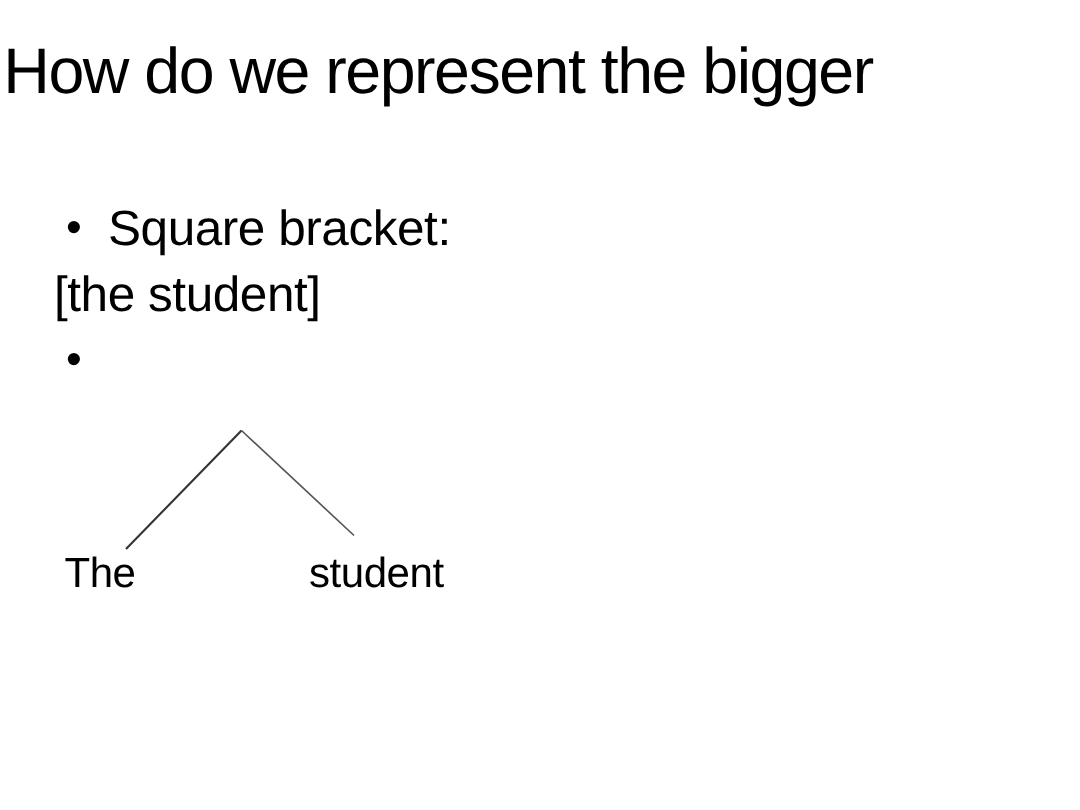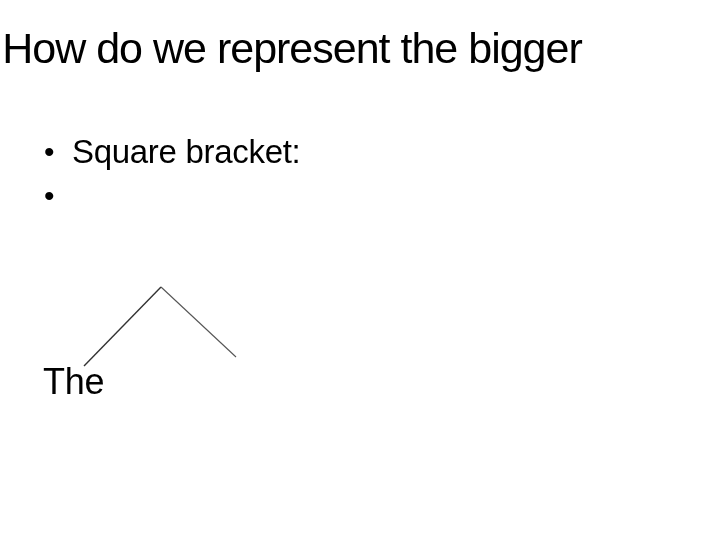--- a/index.html
+++ b/index.html
@@ -63,21 +63,21 @@
     position: absolute;
     left: 0;
     top: 0;
     width: 720px;
     height: 540px;
     pointer-events: none;
   }
   .leaf {
     position: absolute;
     top: 360px;
-    font-size: 36px;
+    font-size: 28px;
     line-height: 44px;
     letter-spacing: -0.3px;
     white-space: nowrap;
     color: #000000;
   }
   .leaf.left  { left: 43px; }
   .leaf.right { left: 206px; }
 </style>
 </head>
 <body>
@@ -86,25 +86,29 @@
 
   <div class="title">
     <div>How do we represent the bigger</div>
   </div>
 
   <div class="body-text">
     <div class="body-line">
       <span class="marker">•</span>
       <span class="txt">Square bracket:</span>
     </div>
+    <div class="body-line no-bullet">
+      <span class="txt">[the student]</span>
+    </div>
     <div class="body-line">
       <span class="marker">•</span>
     </div>
   </div>
 
   <svg class="tree-svg" viewBox="0 0 720 540" xmlns="http://www.w3.org/2000/svg">
     <polyline fill="none" stroke="#333333" stroke-width="1.4" points="161,287 84,366"></polyline>
     <polyline fill="none" stroke="#555555" stroke-width="1.1" points="161,287 236,357"></polyline>
   </svg>
 
   <span class="leaf left">The</span>
+  <span class="leaf right">student</span>
 
 </div>
 
 </body></html>

